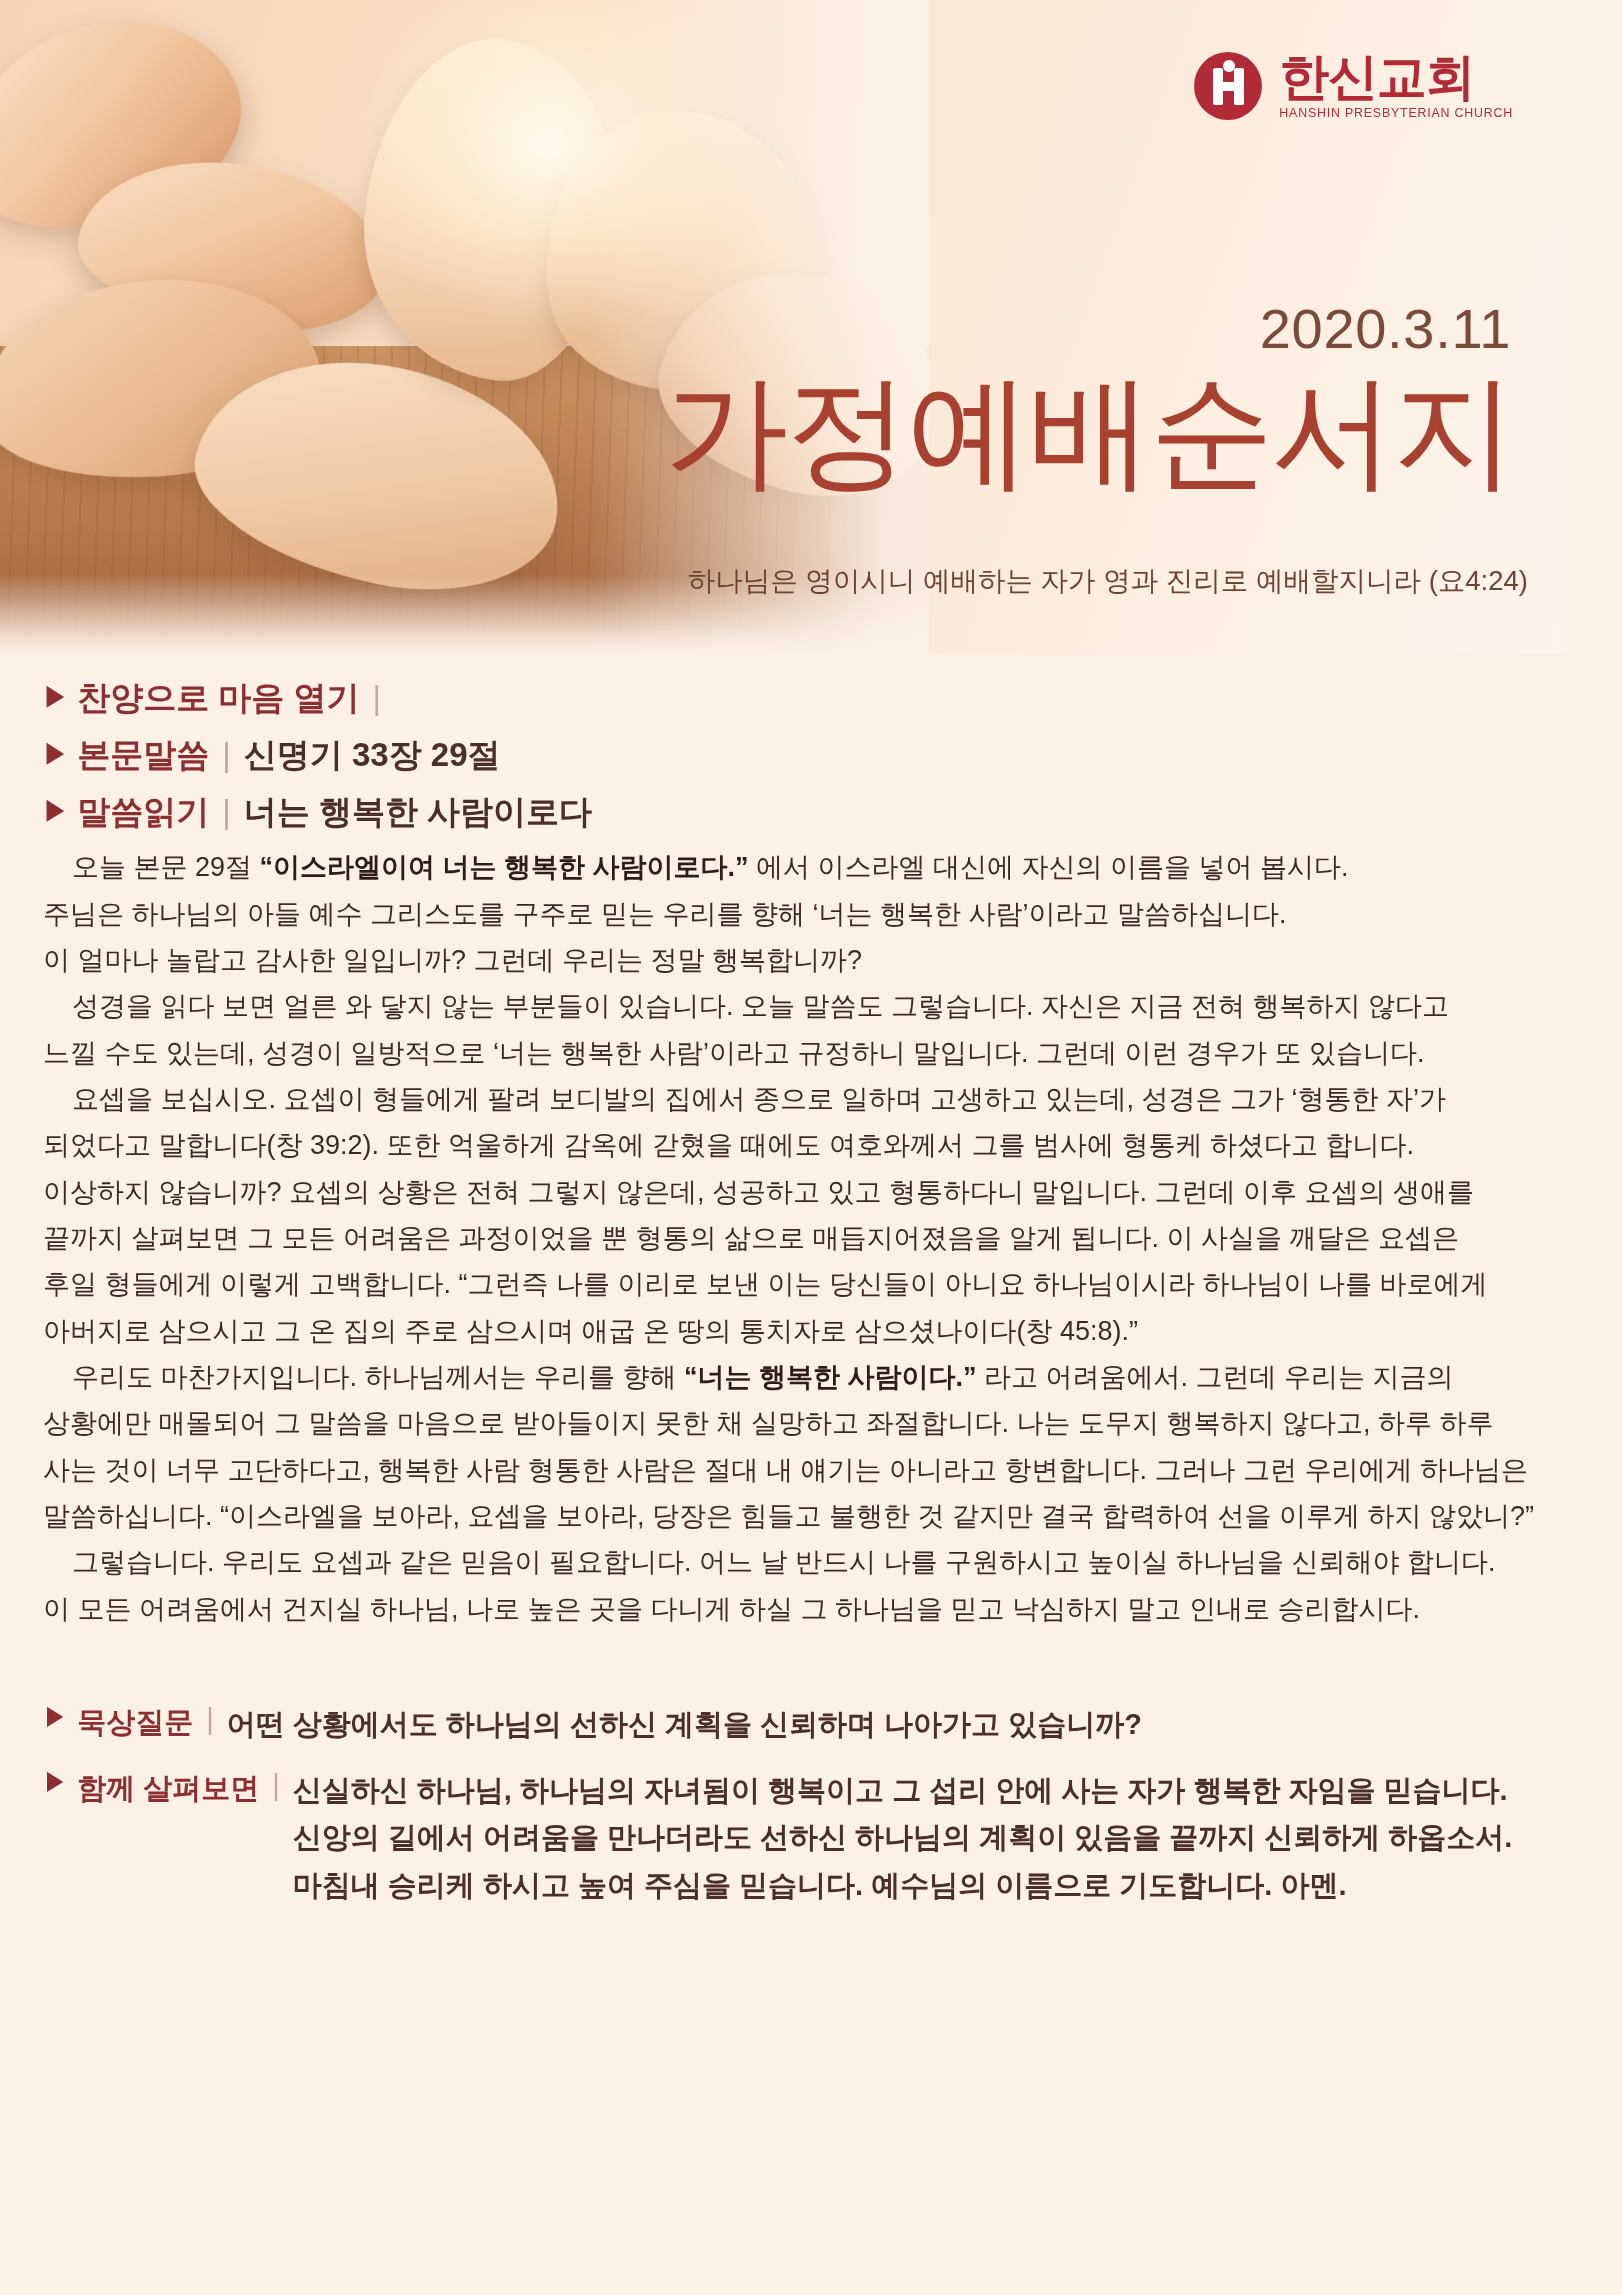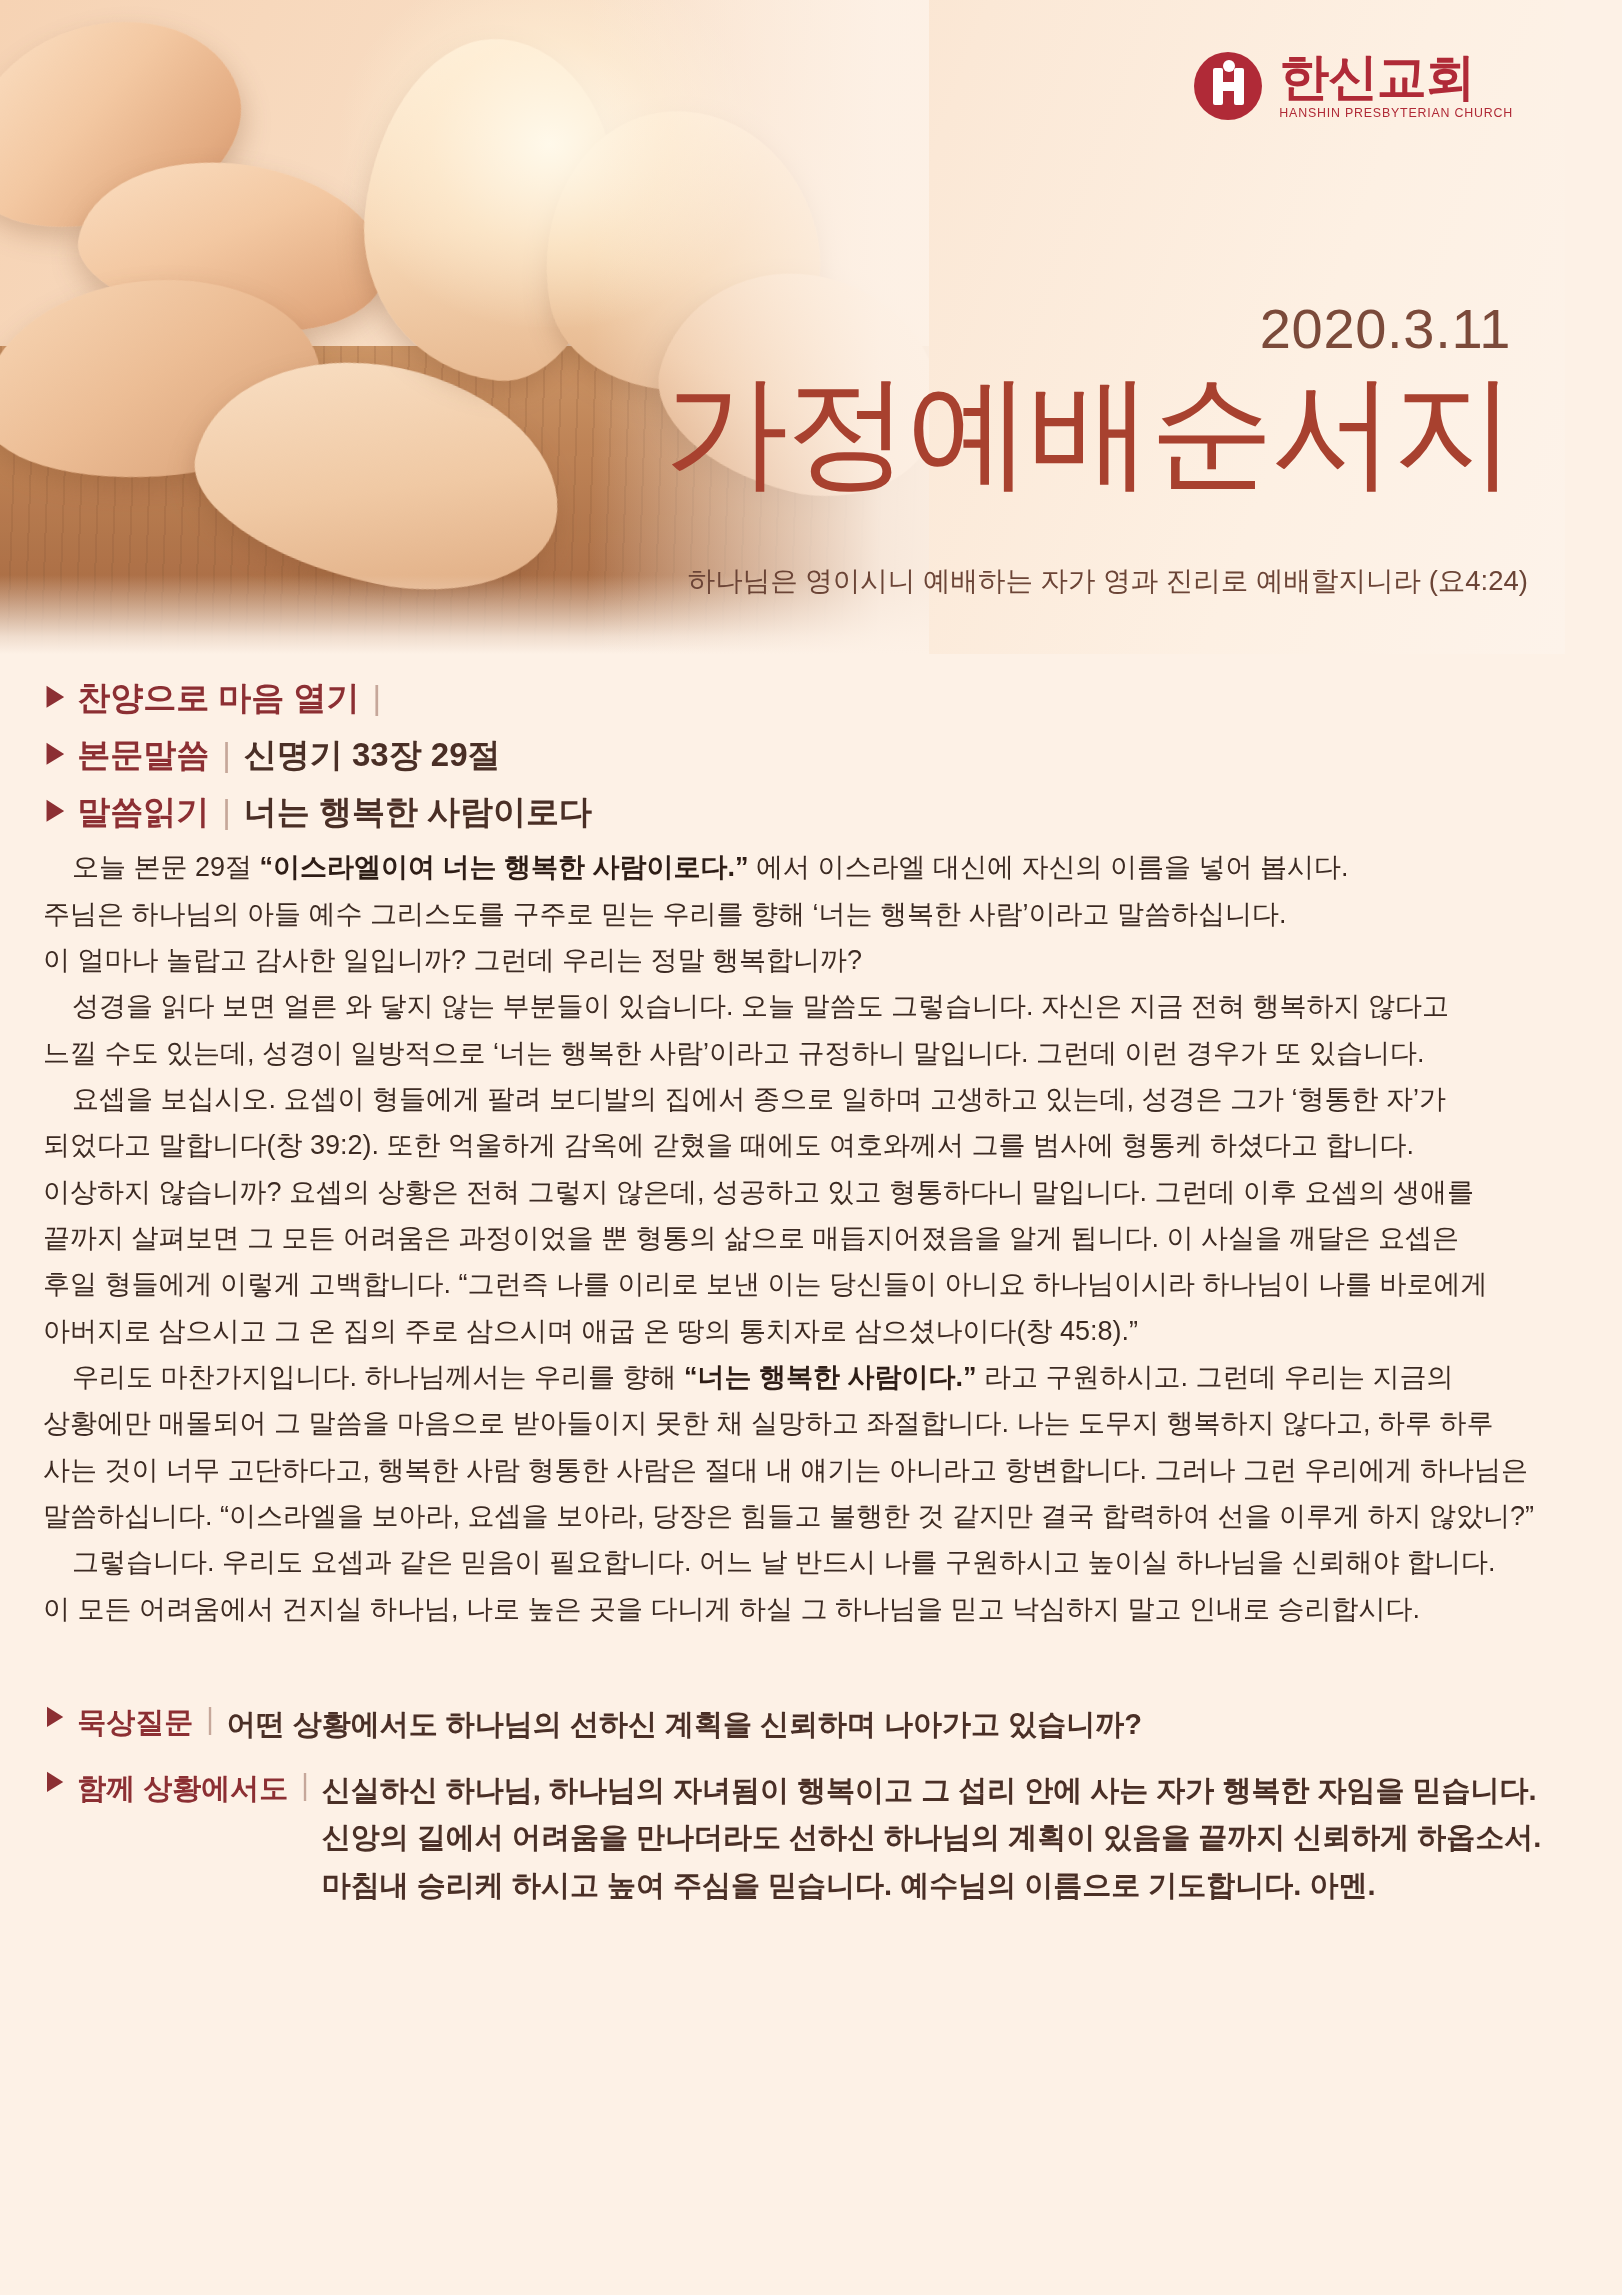--- a/index.html
+++ b/index.html
@@ -306,40 +306,40 @@
     <p class="para indent">성경을 읽다 보면 얼른 와 닿지 않는 부분들이 있습니다. 오늘 말씀도 그렇습니다. 자신은 지금 전혀 행복하지 않다고</p>
     <p class="para">느낄 수도 있는데, 성경이 일방적으로 ‘너는 행복한 사람’이라고 규정하니 말입니다. 그런데 이런 경우가 또 있습니다.</p>
 
     <p class="para indent">요셉을 보십시오. 요셉이 형들에게 팔려 보디발의 집에서 종으로 일하며 고생하고 있는데, 성경은 그가 ‘형통한 자’가</p>
     <p class="para">되었다고 말합니다(창 39:2). 또한 억울하게 감옥에 갇혔을 때에도 여호와께서 그를 범사에 형통케 하셨다고 합니다.</p>
     <p class="para">이상하지 않습니까? 요셉의 상황은 전혀 그렇지 않은데, 성공하고 있고 형통하다니 말입니다. 그런데 이후 요셉의 생애를</p>
     <p class="para">끝까지 살펴보면 그 모든 어려움은 과정이었을 뿐 형통의 삶으로 매듭지어졌음을 알게 됩니다. 이 사실을 깨달은 요셉은</p>
     <p class="para">후일 형들에게 이렇게 고백합니다. “그런즉 나를 이리로 보낸 이는 당신들이 아니요 하나님이시라 하나님이 나를 바로에게</p>
     <p class="para">아버지로 삼으시고 그 온 집의 주로 삼으시며 애굽 온 땅의 통치자로 삼으셨나이다(창 45:8).”</p>
 
-    <p class="para indent"><span>우리도 마찬가지입니다. 하나님께서는 우리를 향해 </span><b>“너는 행복한 사람이다.”</b><span> 라고 구원하시고. 그런데 우리는 지금의</span></p>
+    <p class="para indent"><span>우리도 마찬가지입니다. 하나님께서는 우리를 향해 </span><b>“너는 행복한 사람이다.”</b><span> 라고 어려움에서. 그런데 우리는 지금의</span></p>
     <p class="para">상황에만 매몰되어 그 말씀을 마음으로 받아들이지 못한 채 실망하고 좌절합니다. 나는 도무지 행복하지 않다고, 하루 하루</p>
     <p class="para">사는 것이 너무 고단하다고, 행복한 사람 형통한 사람은 절대 내 얘기는 아니라고 항변합니다. 그러나 그런 우리에게 하나님은</p>
     <p class="para">말씀하십니다. “이스라엘을 보아라, 요셉을 보아라, 당장은 힘들고 불행한 것 같지만 결국 합력하여 선을 이루게 하지 않았니?”</p>
 
     <p class="para indent">그렇습니다. 우리도 요셉과 같은 믿음이 필요합니다. 어느 날 반드시 나를 구원하시고 높이실 하나님을 신뢰해야 합니다.</p>
     <p class="para">이 모든 어려움에서 건지실 하나님, 나로 높은 곳을 다니게 하실 그 하나님을 믿고 낙심하지 말고 인내로 승리합시다.</p>
   </div>
 
   <div class="prayer-section">
     <div class="q-line">
       <span class="tri">▶</span>
       <span class="q-label">묵상질문</span>
       <span class="sep">|</span>
       <span class="q-text">어떤 상황에서도 하나님의 선하신 계획을 신뢰하며 나아가고 있습니까?</span>
     </div>
 
     <div class="q-line">
       <span class="tri">▶</span>
-      <span class="q-label">함께 상황에서도</span>
+      <span class="q-label">함께 살펴보면</span>
       <span class="sep">|</span>
       <span class="q-text pray-lines">
         <div>신실하신 하나님, 하나님의 자녀됨이 행복이고 그 섭리 안에 사는 자가 행복한 자임을 믿습니다.</div>
         <div>신앙의 길에서 어려움을 만나더라도 선하신 하나님의 계획이 있음을 끝까지 신뢰하게 하옵소서.</div>
         <div>마침내 승리케 하시고 높여 주심을 믿습니다. 예수님의 이름으로 기도합니다. 아멘.</div>
       </span>
     </div>
   </div>
 
 </div>

